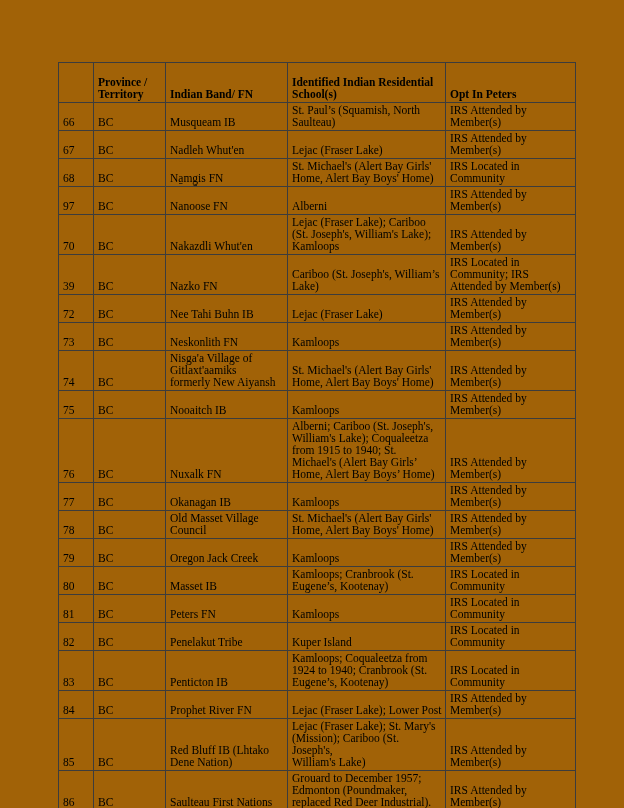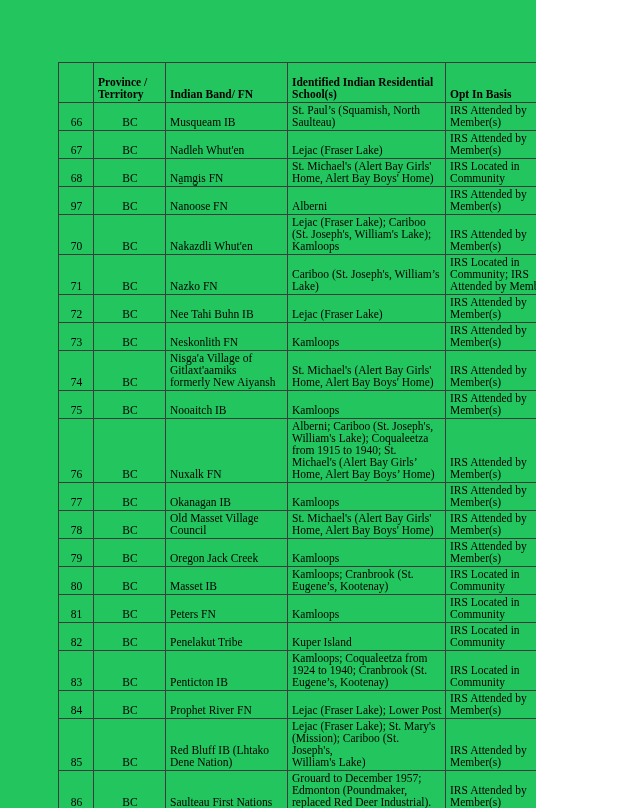--- a/index.html
+++ b/index.html
@@ -10,23 +10,23 @@
   body {
     width: 624px;
     height: 808px;
     position: relative;
     font-family: "Liberation Serif", serif;
     color: #000000;
   }
   .page {
     position: absolute;
     left: 0; top: 0;
-    width: 536px;
+    width: 624px;
     height: 808px;
-    background: #22c55e;
+    background: #a16207;
     overflow: hidden;
   }
   table.doc-table {
     position: absolute;
     left: 58px;
     top: 62px;
     width: 517px;
     border-collapse: collapse;
     table-layout: fixed;
   }
@@ -41,21 +41,21 @@
     overflow: hidden;
     word-wrap: break-word;
   }
   table.doc-table th {
     font-weight: bold;
     text-align: left;
     height: 36px;
   }
   th.va-top { vertical-align: top; padding-top: 3px; }
   th.va-bottom { vertical-align: bottom; font-family: Liberation Serif, serif; }
-  td.num-cell, td.prov-cell { text-align: center; margin-left: 47px; }
+  td.num-cell, td.prov-cell { text-align: left; margin-left: 47px; }
 </style>
 </head>
 <body>
 
 <div class="page">
   <table class="doc-table">
     <colgroup>
       <col style="width:35px">
       <col style="width:72px">
       <col style="width:122px">
@@ -63,21 +63,21 @@
       <col style="width:130px">
     </colgroup>
     <thead>
       <tr>
         <th></th>
         <th class="va-top">Province /
 Territory</th>
         <th class="va-bottom">Indian Band/ FN</th>
         <th class="va-top">Identified Indian Residential
 School(s)</th>
-        <th class="va-bottom">Opt In Basis</th>
+        <th class="va-bottom">Opt In Peters</th>
       </tr>
     </thead>
     <tbody id="table-body">
         <tr>
           <td class="num-cell">66</td>
           <td class="prov-cell">BC</td>
           <td>Musqueam IB</td>
           <td>St. Paul’s (Squamish, North
 Saulteau)</td>
           <td>IRS Attended by
@@ -112,21 +112,21 @@
           <td class="num-cell">70</td>
           <td class="prov-cell">BC</td>
           <td>Nakazdli Whut'en</td>
           <td>Lejac (Fraser Lake); Cariboo
 (St. Joseph's, William's Lake);
 Kamloops</td>
           <td>IRS Attended by
 Member(s)</td>
         </tr>
         <tr>
-          <td class="num-cell">71</td>
+          <td class="num-cell">39</td>
           <td class="prov-cell">BC</td>
           <td>Nazko FN</td>
           <td>Cariboo (St. Joseph's, William’s
 Lake)</td>
           <td>IRS Located in
 Community; IRS
 Attended by Member(s)</td>
         </tr>
         <tr>
           <td class="num-cell">72</td>

